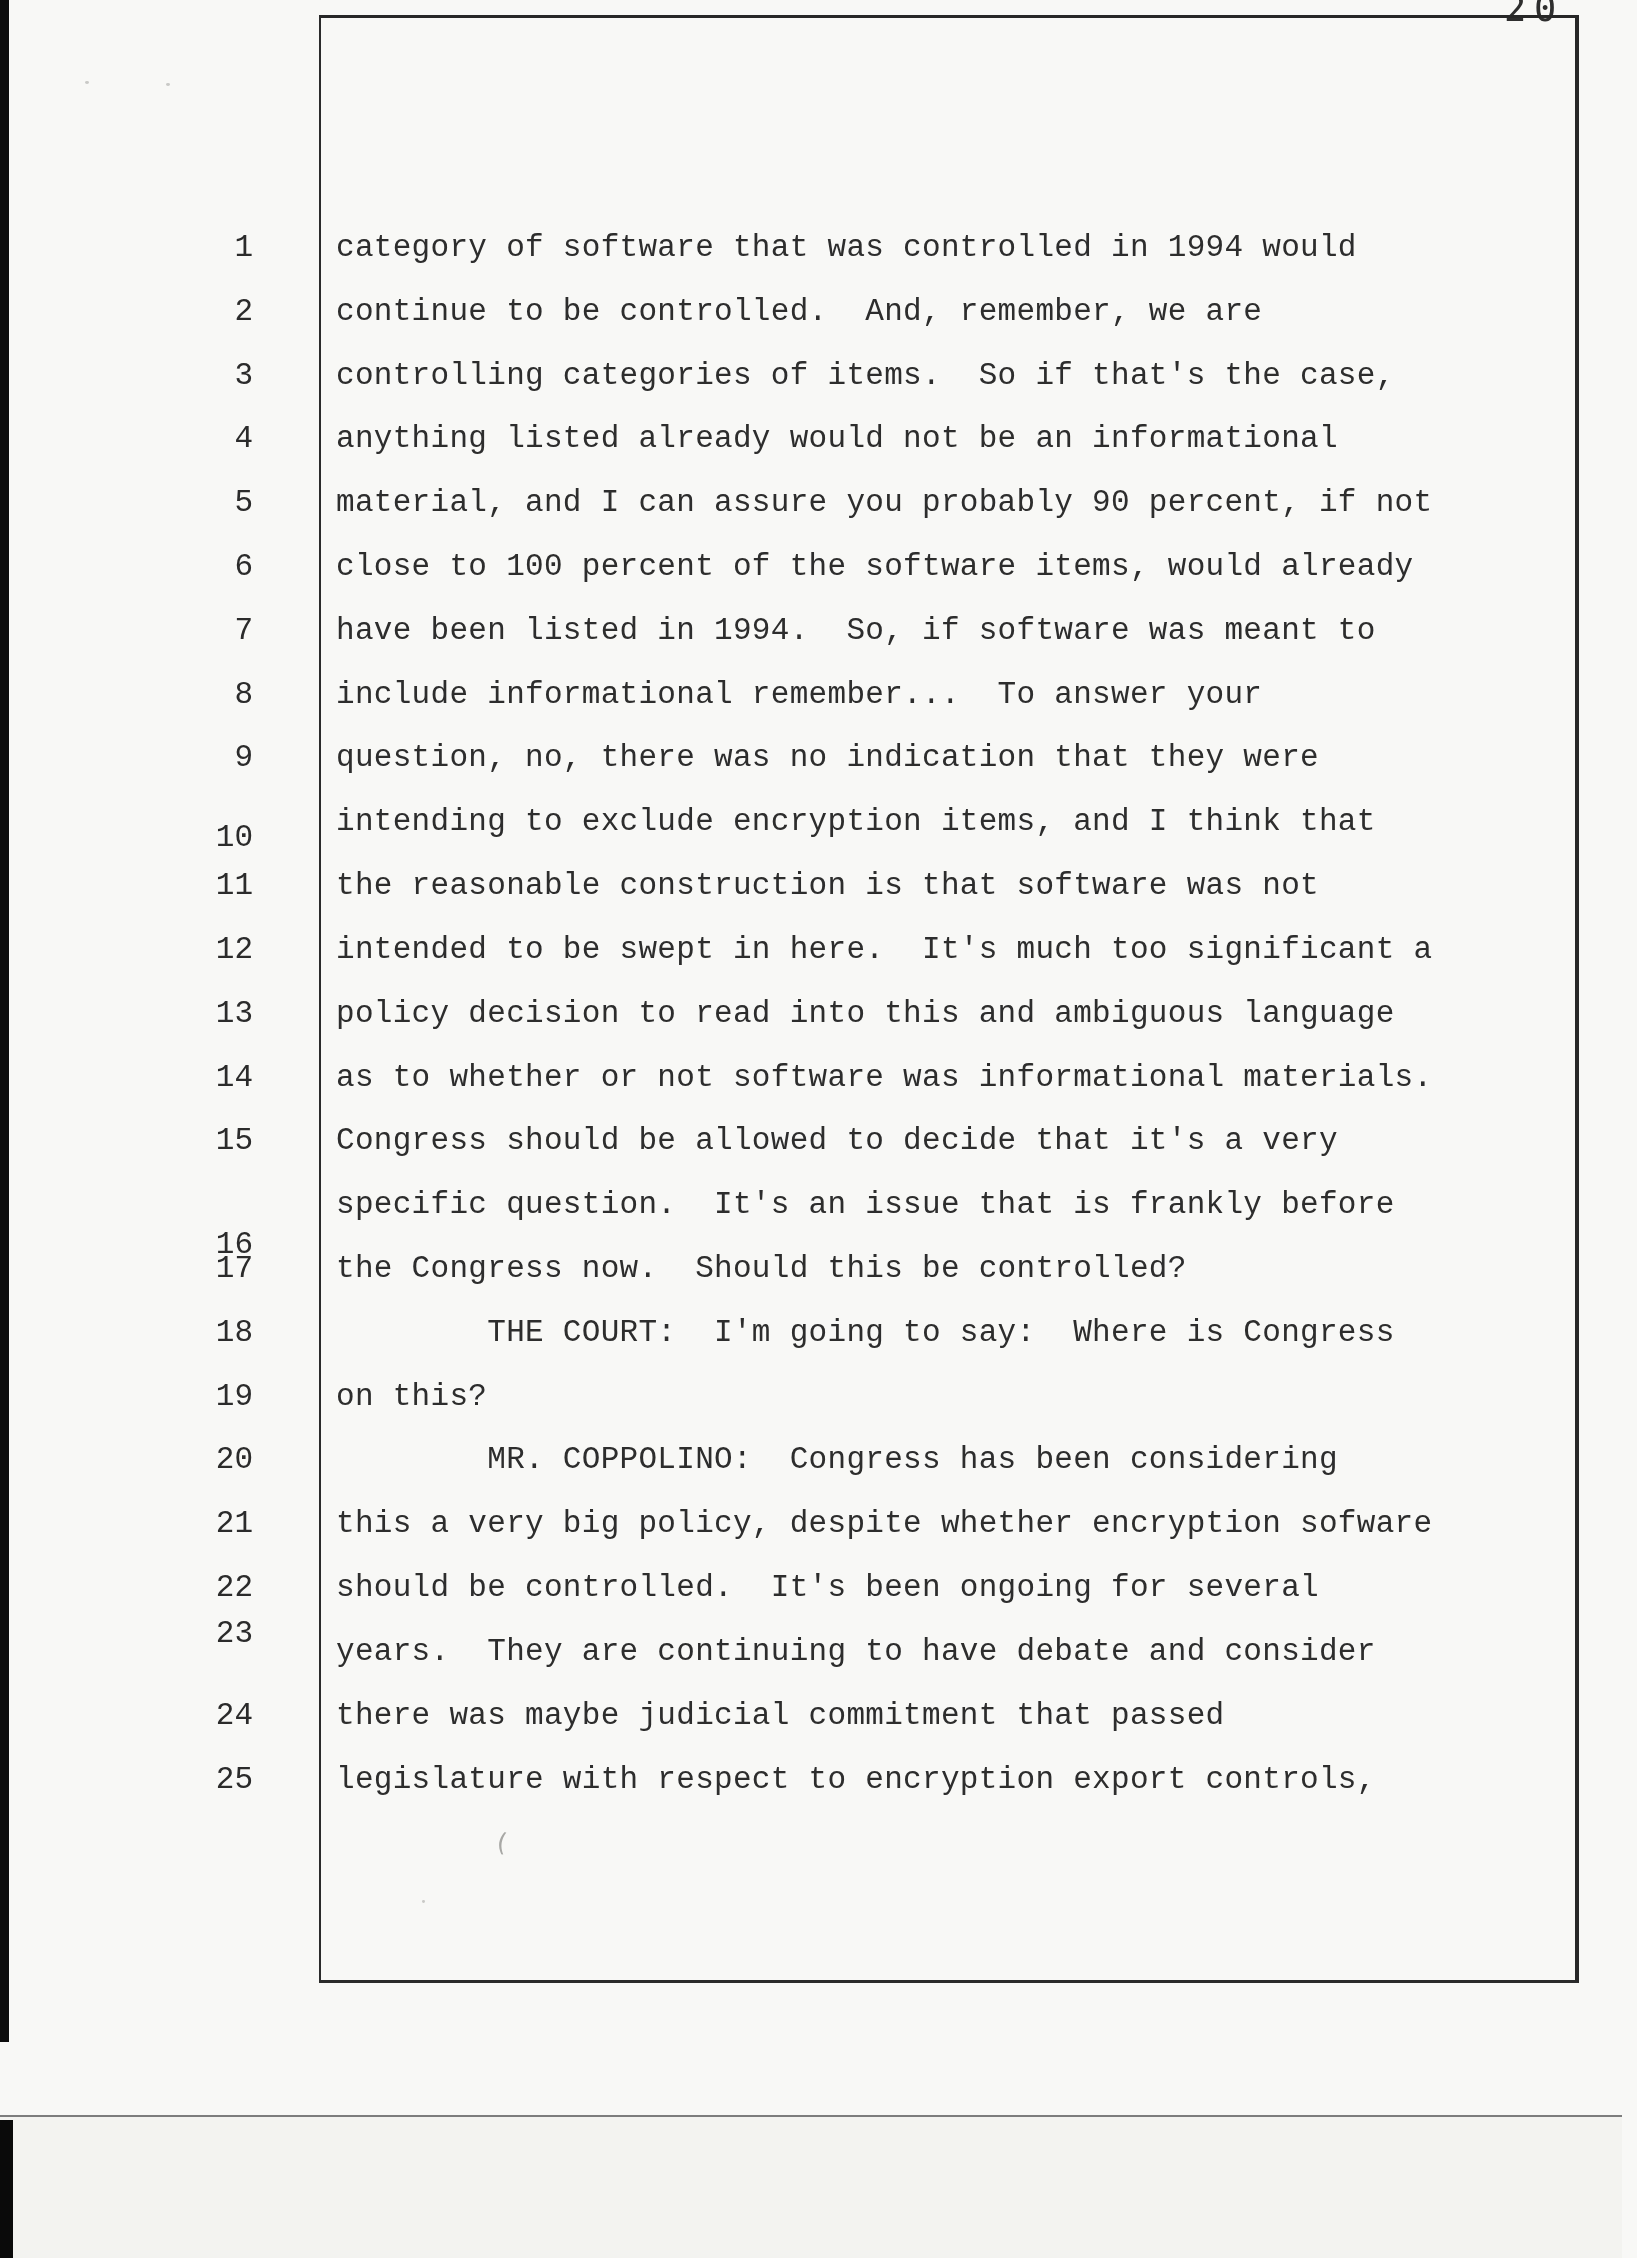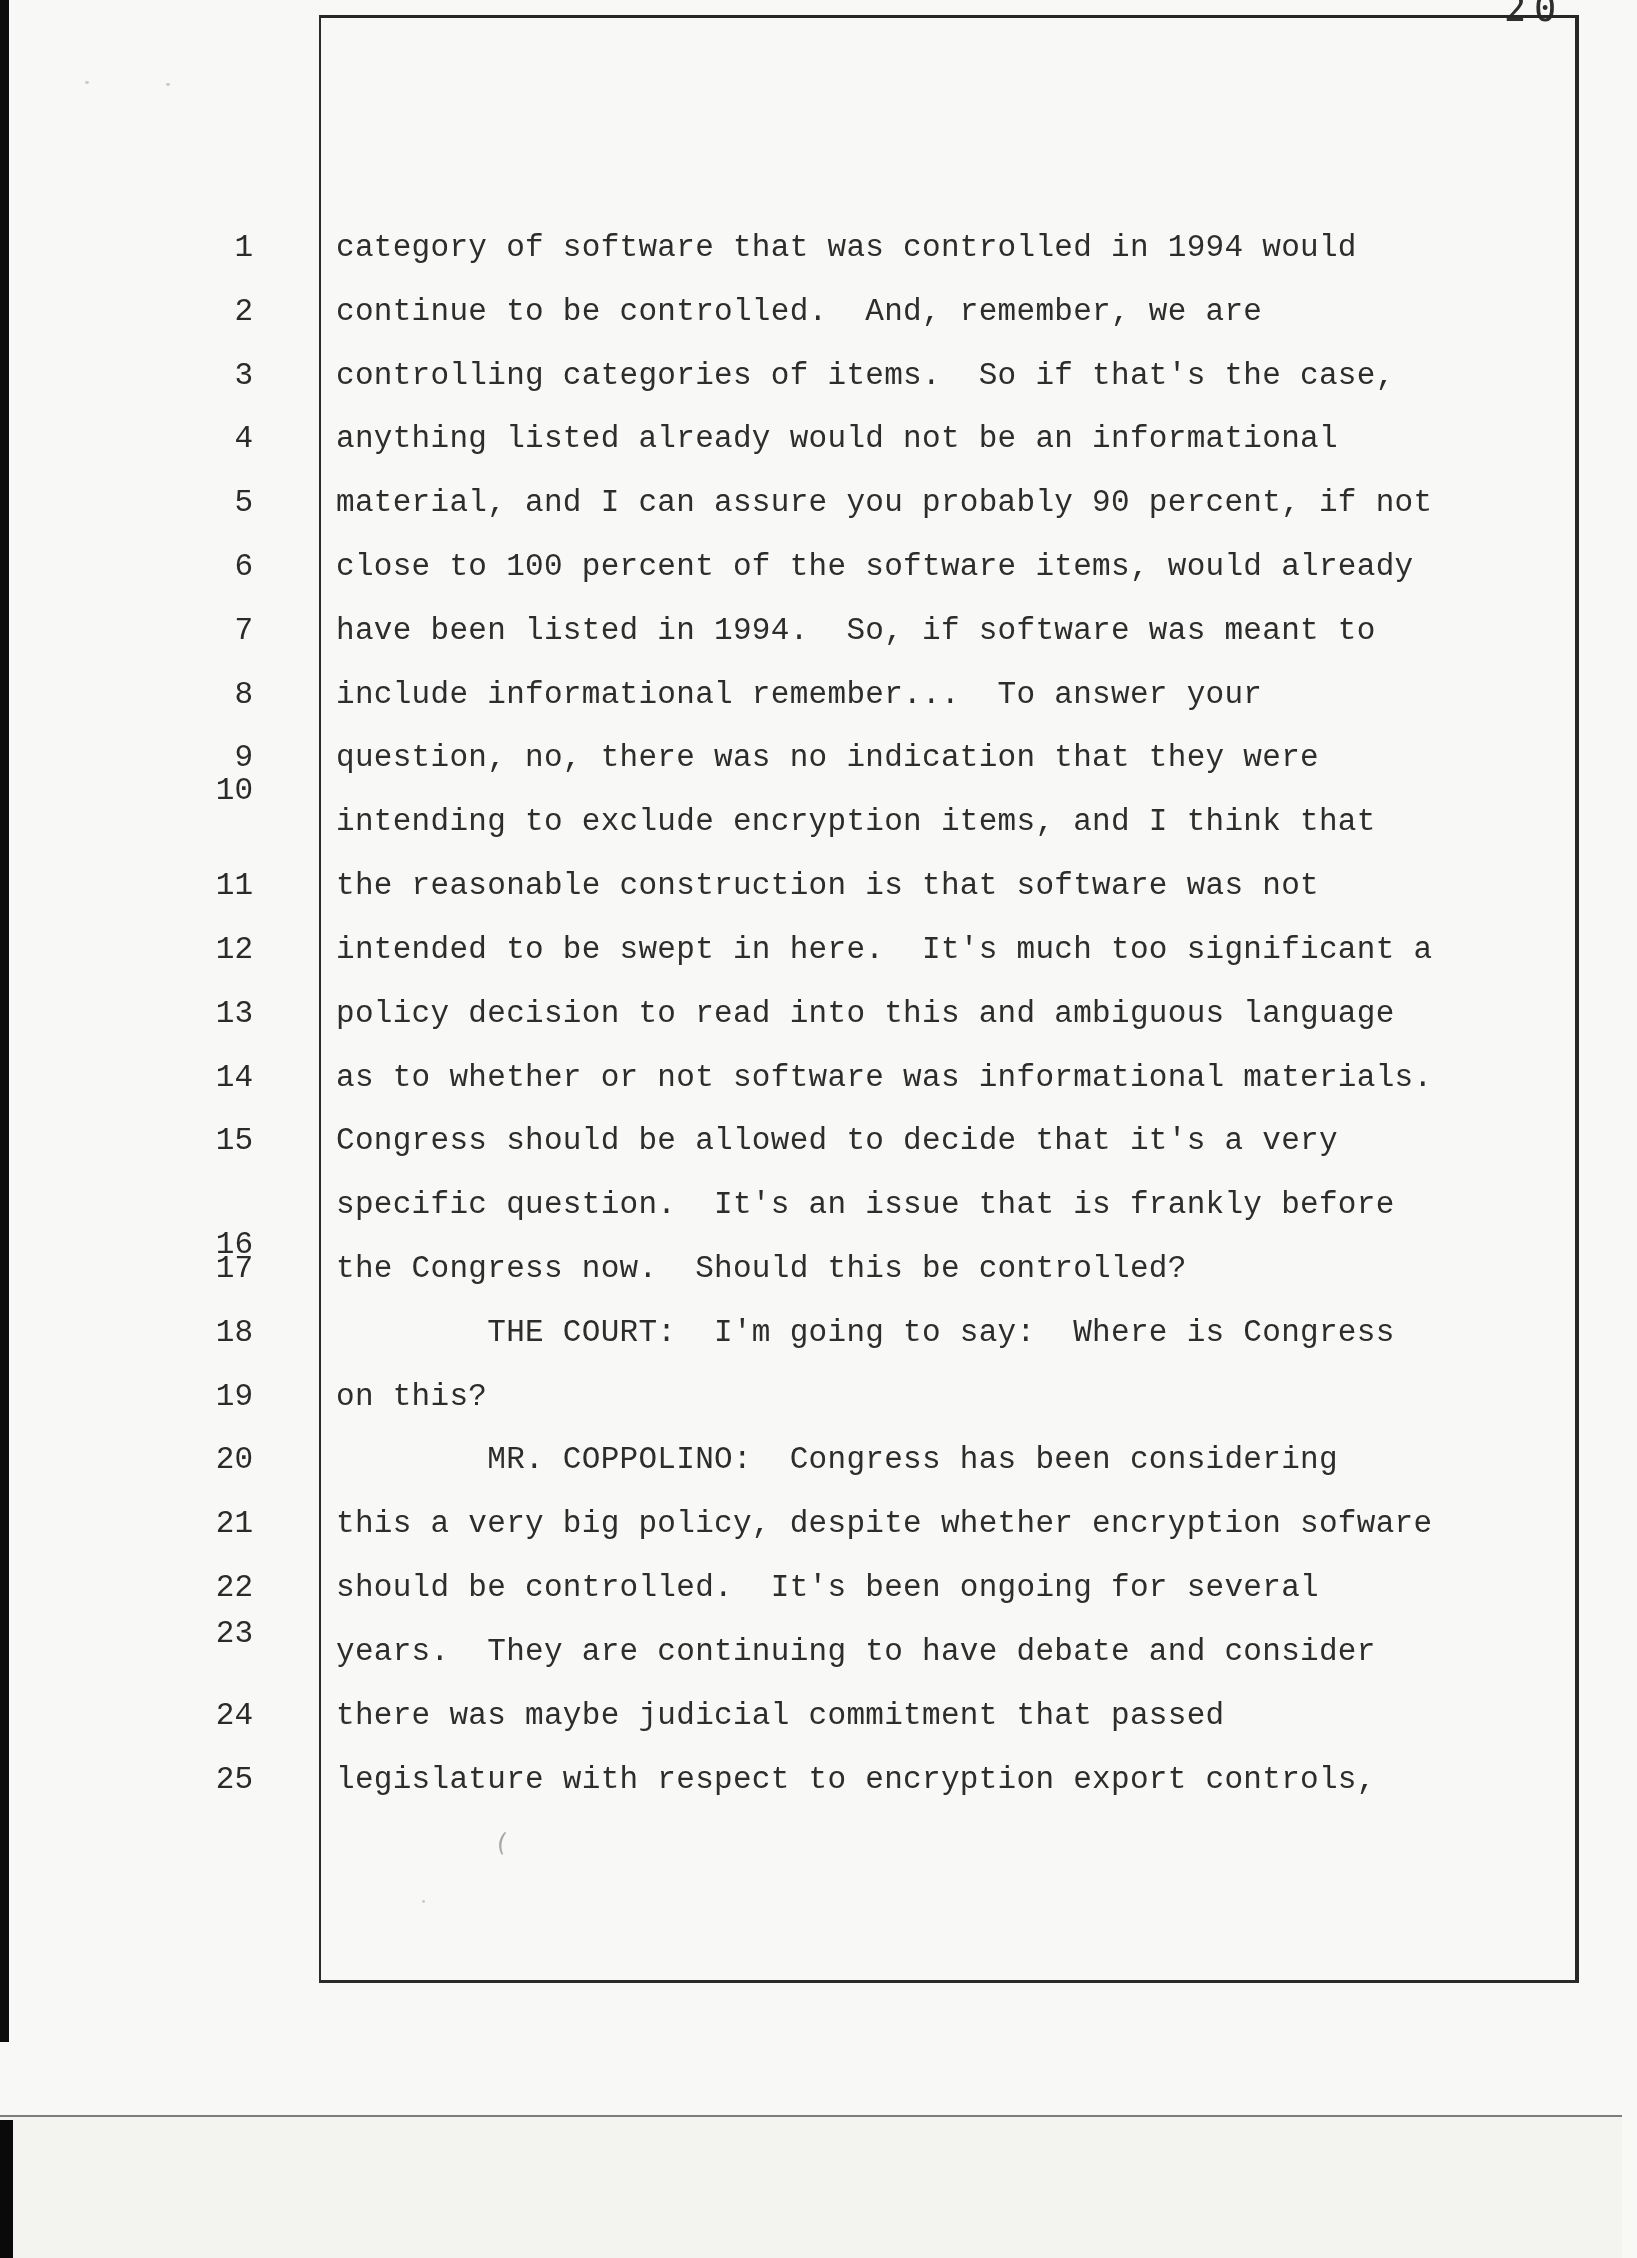--- a/index.html
+++ b/index.html
@@ -122,21 +122,21 @@
   <div id="gutter">
       <div class="lnum" style="top: 228px;">1</div>
       <div class="lnum" style="top: 292px;">2</div>
       <div class="lnum" style="top: 356px;">3</div>
       <div class="lnum" style="top: 419px;">4</div>
       <div class="lnum" style="top: 483px;">5</div>
       <div class="lnum" style="top: 547px;">6</div>
       <div class="lnum" style="top: 611px;">7</div>
       <div class="lnum" style="top: 675px;">8</div>
       <div class="lnum" style="top: 738px;">9</div>
-      <div class="lnum" style="top: 771px;">10</div>
+      <div class="lnum" style="top: 818px;">10</div>
       <div class="lnum" style="top: 866px;">11</div>
       <div class="lnum" style="top: 930px;">12</div>
       <div class="lnum" style="top: 994px;">13</div>
       <div class="lnum" style="top: 1058px;">14</div>
       <div class="lnum" style="top: 1121px;">15</div>
       <div class="lnum" style="top: 1185px; margin-top: 40px;">16</div>
       <div class="lnum" style="top: 1249px;">17</div>
       <div class="lnum" style="top: 1313px;">18</div>
       <div class="lnum" style="top: 1377px;">19</div>
       <div class="lnum" style="top: 1440px;">20</div>

